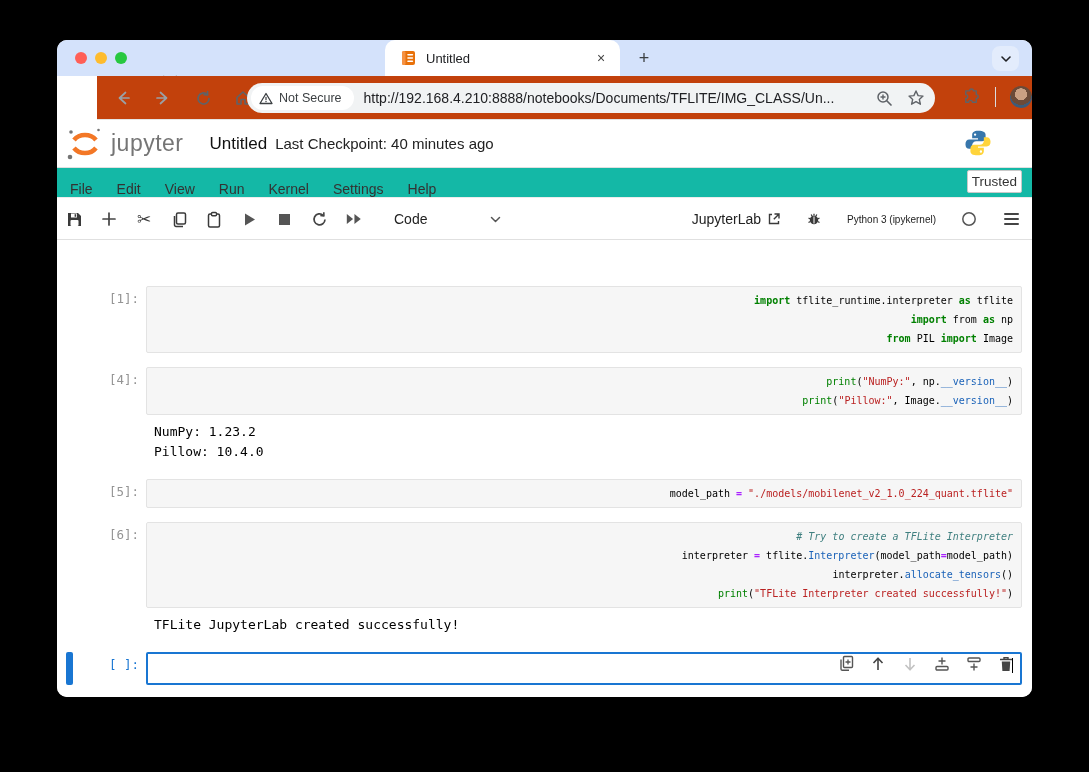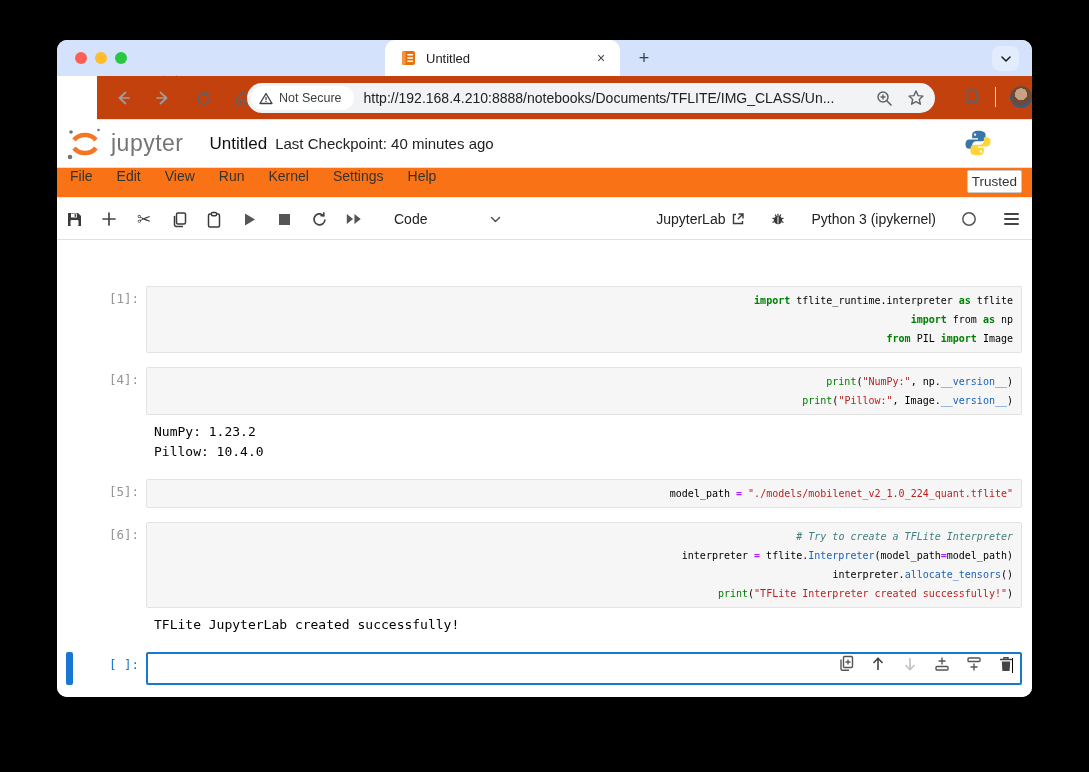--- a/index.html
+++ b/index.html
@@ -45,36 +45,36 @@
 
   
   .jheader { position:absolute; left:0; top:80px; width:100%; height:48px; background:#fff;
              border-bottom:1px solid #e0e0e0; display:flex; align-items:center; }
   .wordmark { font-size:23px; color:#757575; margin-left:6px; letter-spacing:.5px; }
   .nbtitle { font-size:17px; color:#111; margin-left:26px; }
   .checkpoint { font-size:15px; color:#222; margin-left:8px; }
   .pylogo { position:absolute; right:40px; top:9px; }
 
   
-  .menubar { position:absolute; left:0; top:128px; width:100%; height:30px; background:#f97316;
-             border-bottom:1px solid #ececec; display:flex; align-items:flex-start; padding-left:13px; }
+  .menubar { position:absolute; left:0; top:128px; width:100%; height:30px; background:#14b8a6;
+             border-bottom:1px solid #ececec; display:flex; align-items:flex-end; padding-left:13px; }
   .menuitem { font-size:14px; color:#333; padding:0 12px; }
   .menuitem:first-child { padding-left:0; }
   .trusted { position:absolute; right:10px; top:2px; border:1px solid #c9c9c9; border-radius:2px;
              font-size:13.5px; color:#333; padding:3px 4px; background:#fff; }
 
   
   .toolbar { position:absolute; left:0; top:158px; width:100%; height:42px; background:#fff;
              border-bottom:1px solid #e0e0e0; }
   .tb-left { position:absolute; left:8px; top:0; height:42px; display:flex; align-items:center; gap:17px; }
   .tbbtn { width:18px; height:18px; display:flex; align-items:center; justify-content:center; color:#444; }
   .celltype { font-size:14px; color:#222; margin-left:14px; }
   .tb-right { position:absolute; right:12px; top:0; height:42px; display:flex; align-items:center; gap:24px; }
   .jlab { font-size:14px; color:#222; display:flex; align-items:center; gap:6px; }
-  .kernelname { font-size:14px; color:#222; }
+  .kernelname { font-size:10px; color:#222; }
 
   
   .content { position:absolute; left:0; top:200px; width:100%; height:457px; background:#fff;
              overflow:hidden; padding-top:46px; }
   .cellblock { margin-bottom:14px; }
   .cellrow { position:relative; display:flex; margin-right:10px; }
   .gutter { width:89px; flex:none; text-align:right; padding:5px 7px 0 0;
             font-family:"DejaVu Sans Mono", monospace; font-size:12.5px; color:#949494; }
   .activebar { position:absolute; left:9px; top:0; bottom:0; width:7px; border-radius:2px; background:var(--accent,#1976d2); }
   .editor { flex:1; background:#f6f6f6; border:1px solid #e3e3e3; border-radius:2px;

